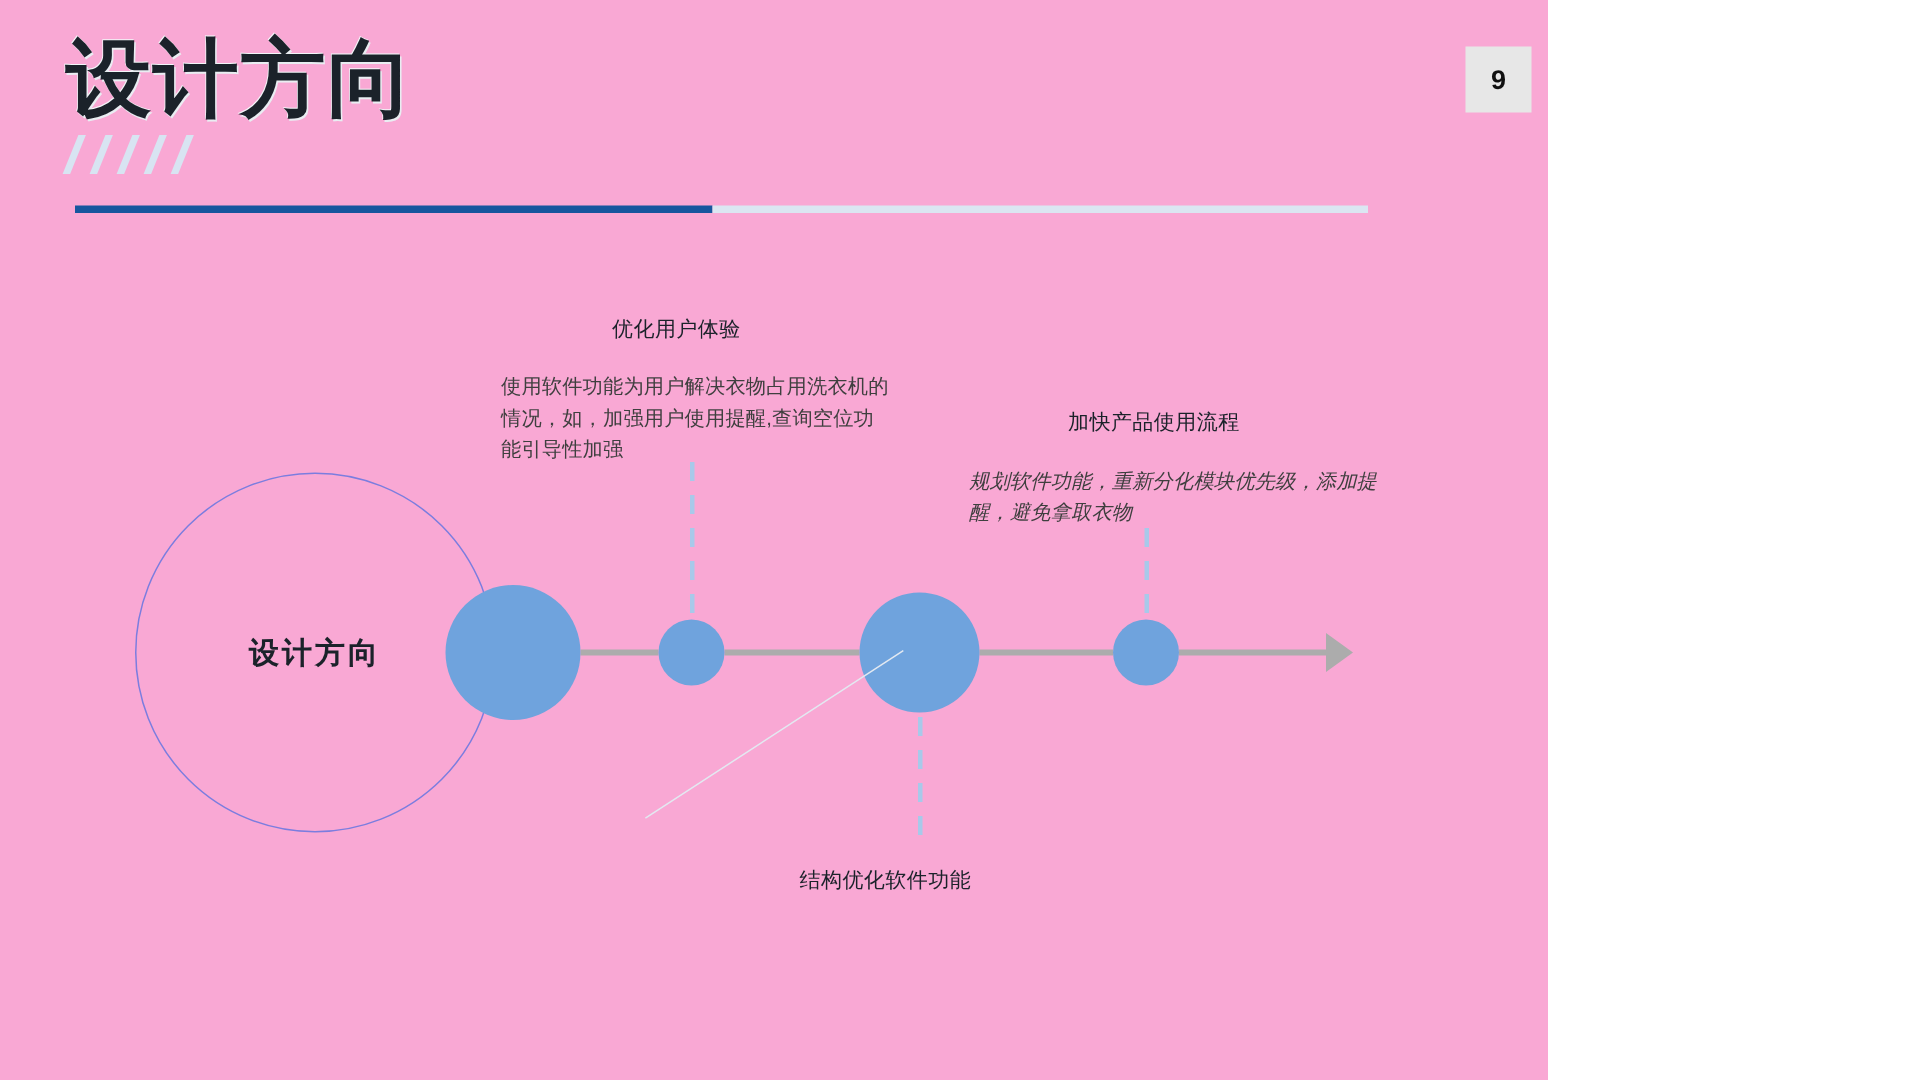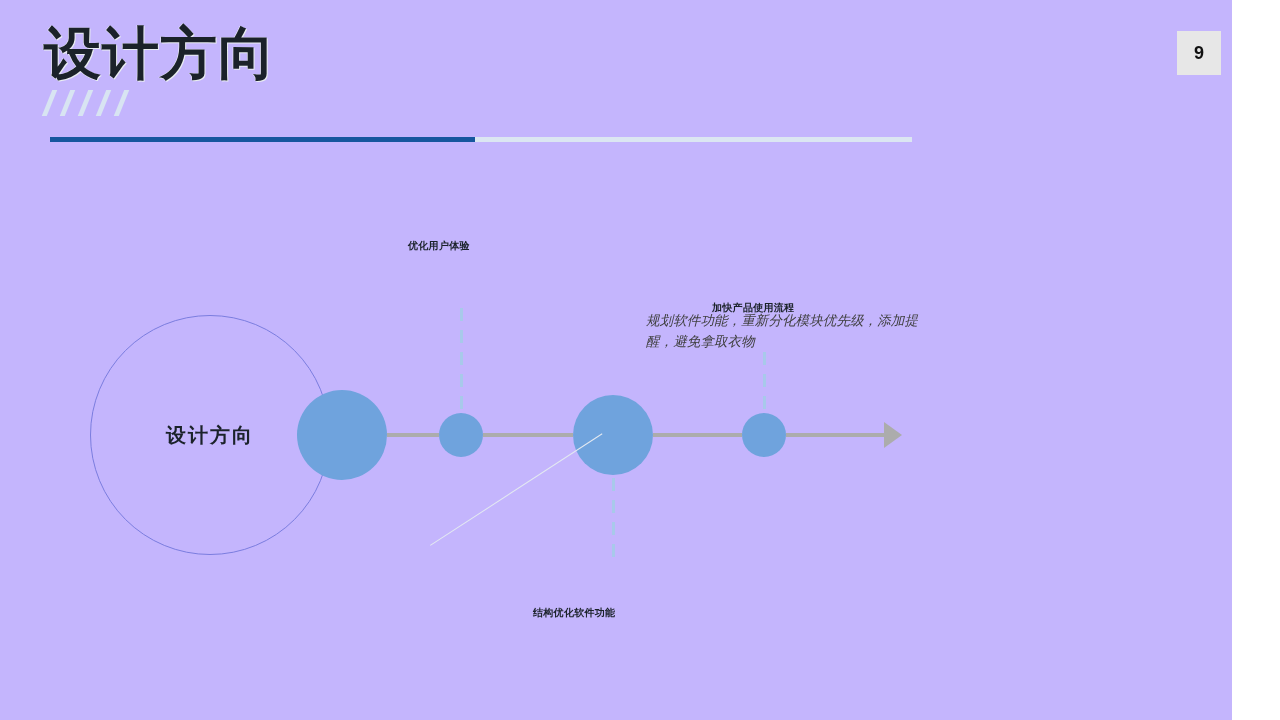--- a/index.html
+++ b/index.html
@@ -11,23 +11,23 @@
     height: 720px;
     background: #ffffff;
     font-family: "Liberation Sans", "DejaVu Sans", sans-serif;
     overflow: hidden;
     position: relative;
   }
   .slide {
     position: absolute;
     left: 0;
     top: 0;
-    width: 1232px;
+    width: 1032px;
     height: 720px;
-    background: #c4b5fd;
+    background: #f9a8d4;
   }
 
   
   .page-title {
     position: absolute;
     left: 44px;
     top: 22px;
     font-size: 57px;
     font-weight: bold;
     color: #1b222a;
@@ -143,26 +143,25 @@
   .hairline {
     position: absolute;
     background: #e3e9f1;
     transform-origin: 0 0;
     height: 1px;
   }
 
   
   .callout-head {
     position: absolute;
-    font-size: 10px;
-    font-weight: bold;
+    font-size: 14px;
+    font-weight: normal;
     color: #1b222a;
     white-space: nowrap;
     letter-spacing: 0.3px;
-    margin-top: 28px;
   }
   .callout-body {
     position: absolute;
     font-size: 13.5px;
     color: #3f3f3f;
     line-height: 21px;
     letter-spacing: 0.1px;
   }
 </style>
 </head>
@@ -202,19 +201,20 @@
     <div class="node" style="left:742px; top:413px; width:44px; height:44px;"></div>
 
     <div class="dashed" style="left:460px; top:308px; height:104px;"></div>
     <div class="dashed" style="left:763px; top:352px; height:60px;"></div>
     <div class="dashed" style="left:612px; top:478px; height:88px;"></div>
 
     <div class="hairline" style="left:430px; top:545px; width:205px; transform: rotate(-33deg);"></div>
   </div>
 
   <div class="callout-head" style="left:408px; top:211px;">优化用户体验</div>
+  <div class="callout-body" style="left:334px; top:247px; width:262px;">使用软件功能为用户解决衣物占用洗衣机的情况，如，加强用户使用提醒,查询空位功能引导性加强</div>
 
   <div class="callout-head" style="left:712px; top:273px;">加快产品使用流程</div>
   <div class="callout-body" style="left:646px; top:310px; width:290px;font-style:italic;">规划软件功能，重新分化模块优先级，添加提醒，避免拿取衣物</div>
 
   <div class="callout-head" style="left:533px; top:578px;">结构优化软件功能</div>
 
 </div>
 
 </body></html>

